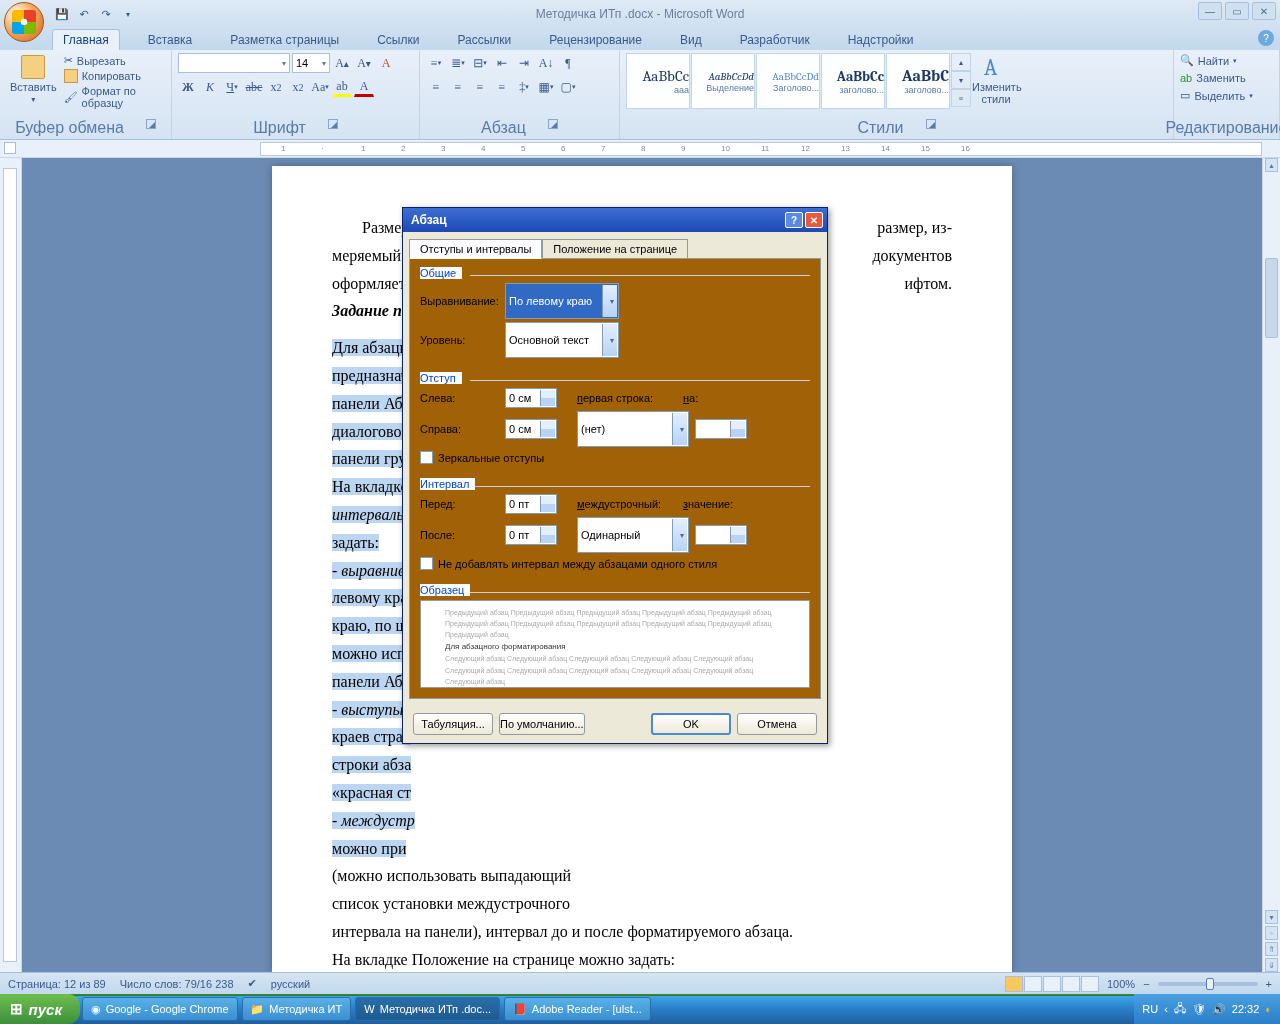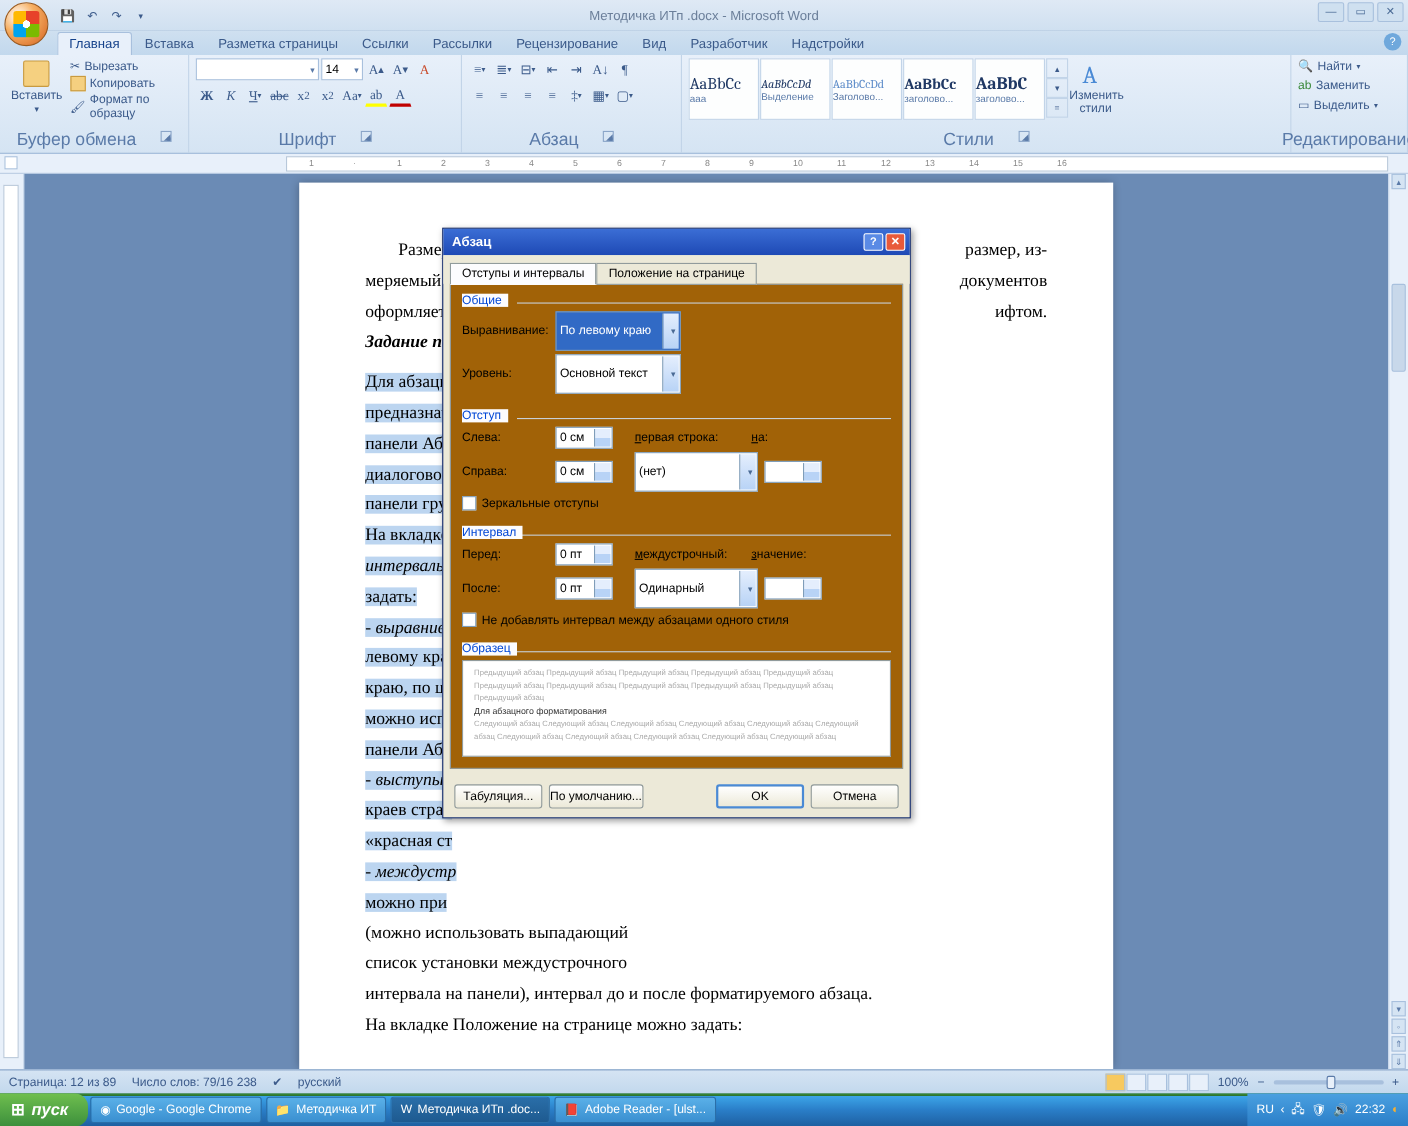--- a/index.html
+++ b/index.html
@@ -5,39 +5,39 @@
 html,body{margin:0;padding:0;width:1280px;height:1024px;overflow:hidden;font-family:Tahoma,Arial,sans-serif;font-size:11px;background:#6b8bb5}
 *{box-sizing:border-box}
 .titlebar{height:28px;background:linear-gradient(#dfe9f5,#cfe0f0);display:flex;align-items:center;padding:0 6px;position:relative}
 .office-btn{width:40px;height:40px;border-radius:50%;background:radial-gradient(circle at 30% 30%,#fff,#f7b063 40%,#d25f1f);border:1px solid #9b5a1f;position:absolute;left:4px;top:2px;z-index:10;display:flex;align-items:center;justify-content:center}
 .office-btn::after{content:"";width:24px;height:24px;background:radial-gradient(circle,#fff 20%,transparent 21%),conic-gradient(#e7412a 0 90deg,#7cbb00 90deg 180deg,#00a4ef 180deg 270deg,#ffb900 270deg);border-radius:3px}
 .qat{display:flex;gap:6px;margin-left:48px;align-items:center}
 .qat .icon{width:16px;height:16px;display:flex;align-items:center;justify-content:center;color:#3b5a8a}
 .win-title{position:absolute;left:50%;transform:translateX(-50%);color:#6b7f9a;font-size:12px}
 .win-btns{position:absolute;right:4px;top:2px;display:flex;gap:3px}
 .win-btns div{width:24px;height:18px;background:#cfe0f0;border:1px solid #a8c0dd;border-radius:2px;display:flex;align-items:center;justify-content:center;color:#4a6a95;font-size:10px}
-.tabs{height:22px;background:linear-gradient(#cfe0f0,#c2d8ed);display:flex;align-items:flex-end;padding-left:52px;gap:2px;position:relative}
+.tabs{height:22px;background:linear-gradient(#cfe0f0,#c2d8ed);display:flex;align-items:flex-end;padding-left:52px;gap:18px;position:relative}
 .tab{padding:3px 10px;color:#3b5a8a;font-size:12px;cursor:pointer}
 .tab.active{background:#e8f0fa;border:1px solid #a8c0dd;border-bottom:none;border-radius:3px 3px 0 0;color:#15428b}
 .help-btn{position:absolute;right:6px;top:2px;width:16px;height:16px;border-radius:50%;background:#6fa8dc;color:#fff;display:flex;align-items:center;justify-content:center;font-size:10px}
 .ribbon{height:90px;background:linear-gradient(#e8f0fa,#d5e4f3);border-bottom:1px solid #a8c0dd;display:flex}
 .rgroup{border-right:1px solid #c2d4e8;display:flex;flex-direction:column;padding:3px 6px 0}
 .rgroup-body{flex:1;display:flex;align-items:flex-start;gap:3px}
 .rgroup-label{text-align:center;color:#5a7aa8;font-size:16px;padding:2px 0;display:flex;justify-content:center;align-items:flex-start;gap:22px}
 .dlauncher{width:10px;height:10px;border:1px solid #8aa5c8;position:relative}
 .dlauncher::after{content:"";position:absolute;right:0;bottom:0;border:3px solid transparent;border-right-color:#5a7aa8;border-bottom-color:#5a7aa8}
 .bigbtn{display:flex;flex-direction:column;align-items:center;gap:2px;padding:2px 4px;font-size:11px;color:#3b5a8a}
 .bigbtn .ic{width:24px;height:24px;background:#f5d080;border:1px solid #c89a40;border-radius:2px}
 .smallrow{display:flex;align-items:center;gap:4px;font-size:11px;color:#3b5a8a;padding:1px 0}
 .smallrow .ic{width:14px;height:14px;background:#f5d080;border:1px solid #c89a40}
 .combo{height:20px;border:1px solid #a8c0dd;background:#fff;display:flex;align-items:center;padding:0 3px;font-size:11px;position:relative}
 .combo::after{content:"▾";position:absolute;right:3px;color:#5a7aa8;font-size:8px}
 .tbtn{width:20px;height:20px;border:1px solid transparent;display:flex;align-items:center;justify-content:center;font-family:"Times New Roman";color:#3b5a8a;font-size:12px}
 .color-bar{border-bottom:3px solid}
-.style-item{width:64px;height:56px;border:1px solid #c2d4e8;background:#fdfefe;display:flex;flex-direction:column;align-items:flex-start;justify-content:center;font-size:9px;color:#5a7aa8;margin-right:1px}
+.style-item{width:64px;height:56px;border:1px solid #c2d4e8;background:#fdfefe;display:flex;flex-direction:column;align-items:flex-end;justify-content:center;font-size:9px;color:#5a7aa8;margin-right:1px}
 .style-item .prev{font-family:Cambria,serif;color:#1f3864}
 .ruler-area{height:18px;background:#e8f0fa;border-bottom:1px solid #c8d8ea;position:relative}
 .ruler-h{position:absolute;left:260px;right:18px;top:2px;height:14px;background:#fff;border:1px solid #b8c8da;font-size:8px;color:#888;overflow:hidden}
 .ruler-ticks{position:relative;height:100%}
 .ruler-ticks span{position:absolute;top:1px}
 .doc-area{position:absolute;left:0;right:0;top:158px;bottom:52px;background:#6b8bb5;display:flex}
 .ruler-v{width:22px;background:#e8f0fa;border-right:1px solid #c8d8ea;position:relative}
 .ruler-v-inner{position:absolute;left:3px;top:10px;bottom:10px;width:14px;background:#fff;border:1px solid #b8c8da}
 .page-scroll{flex:1;display:flex;justify-content:center;overflow:hidden;position:relative}
 .page{width:740px;background:#fff;box-shadow:0 0 8px rgba(0,0,0,.3);margin-top:8px;padding:50px 60px;font-family:"Times New Roman",serif;font-size:16px;line-height:1.55;color:#000;position:relative}
@@ -81,21 +81,21 @@
 .form-row .lbl2{width:100px;margin-left:20px}
 .form-row .lbl3{width:55px;margin-left:6px}
 .dlg-combo{height:36px;border:1px solid #7f9db9;background:#fff;font-size:11px;padding:0 16px 0 3px;position:relative;display:flex;align-items:center}
 .dlg-combo::after{content:"";position:absolute;right:1px;top:1px;bottom:1px;width:14px;background:linear-gradient(#e4eefd,#b8d3f6);border-left:1px solid #7f9db9}
 .dlg-combo::before{content:"▾";position:absolute;right:4px;font-size:8px;color:#4a6a95;z-index:1}
 .dlg-combo.sel-blue{background:#316ac5;color:#fff}
 .spinner{width:52px;height:20px;border:1px solid #7f9db9;background:#fff;display:flex;align-items:center;padding:0 16px 0 3px;font-size:11px;position:relative}
 .spinner::after{content:"";position:absolute;right:1px;top:1px;bottom:1px;width:14px;background:linear-gradient(#e4eefd 50%,#b8d3f6 50%);border-left:1px solid #7f9db9}
 .chk{display:flex;align-items:center;gap:5px;font-size:11px;margin:4px 0}
 .chk .box{width:13px;height:13px;border:1px solid #7f9db9;background:#fff}
-.preview-box{border:1px solid #919b9c;background:#fff;height:88px;padding:6px 10px;font-size:7px;color:#aaa;line-height:1.6;overflow:hidden}
+.preview-box{border:1px solid #919b9c;background:#fff;height:88px;padding:6px 24px;font-size:7px;color:#aaa;line-height:1.6;overflow:hidden}
 .preview-box .dark{color:#333;font-size:8px}
 .dlg-buttons{display:flex;gap:6px;padding:8px 10px;justify-content:flex-start}
 .dlg-buttons .spacer{flex:1}
 .dbutton{min-width:80px;height:22px;border:1px solid #919b9c;background:linear-gradient(#fff,#ece9d8);font-size:11px;display:flex;align-items:center;justify-content:center;border-radius:3px;cursor:pointer}
 .dbutton.def{border:2px solid #4a8ad5}
 .u{text-decoration:underline}
 </style>
 </head>
 <body>
 
@@ -324,20 +324,21 @@
       <p><span class="sel">На вкладке</span></p>
       <p><span class="sel" style="font-style:italic">интервалы</span></p>
       <p><span class="sel">задать:</span></p>
       <p><span class="sel" style="font-style:italic">- выравнив</span></p>
       <p><span class="sel">левому кра</span></p>
       <p><span class="sel">краю, по ш</span></p>
       <p><span class="sel">можно исп</span></p>
       <p><span class="sel">панели Абз</span></p>
       <p><span class="sel" style="font-style:italic">- выступы</span></p>
       <p><span class="sel">краев стран</span></p>
+      <p><span class="sel">строки абза</span></p>
       <p><span class="sel">«красная ст</span></p>
       <p><span class="sel" style="font-style:italic">- междустр</span></p>
       <p><span class="sel">можно при</span></p>
       <p>(можно использовать выпадающий</p>
       <p>список установки междустрочного</p>
       <p>интервала на панели), интервал до и после форматируемого абзаца.</p>
       <p>На вкладке Положение на странице можно задать:</p>
 
     </div>
   </div>

